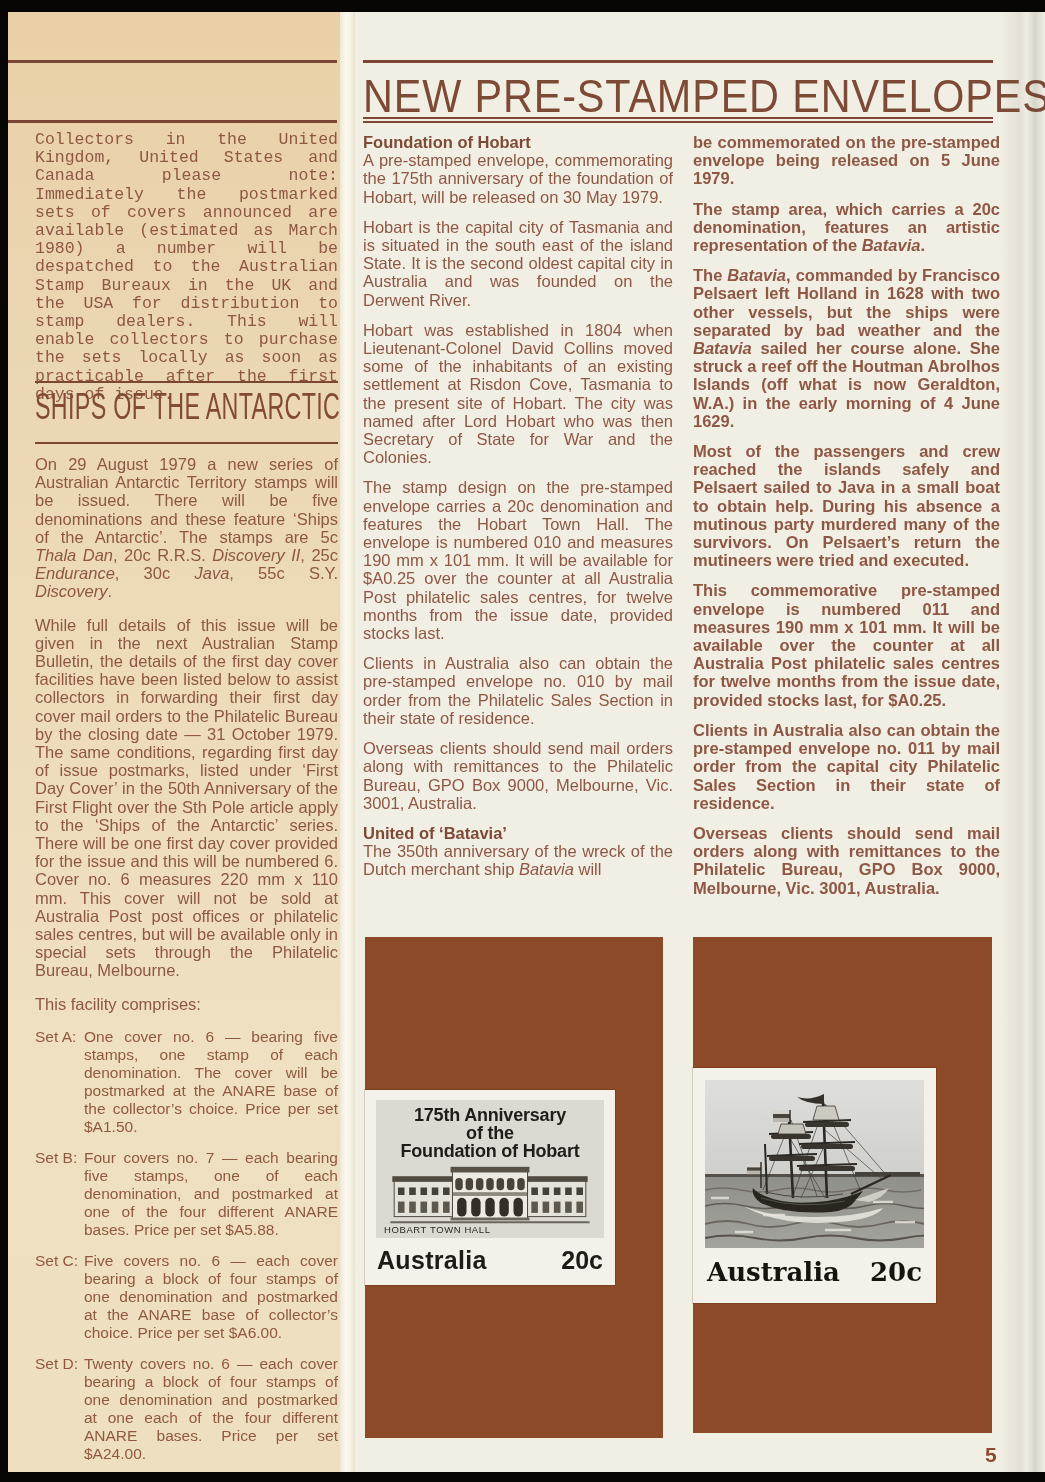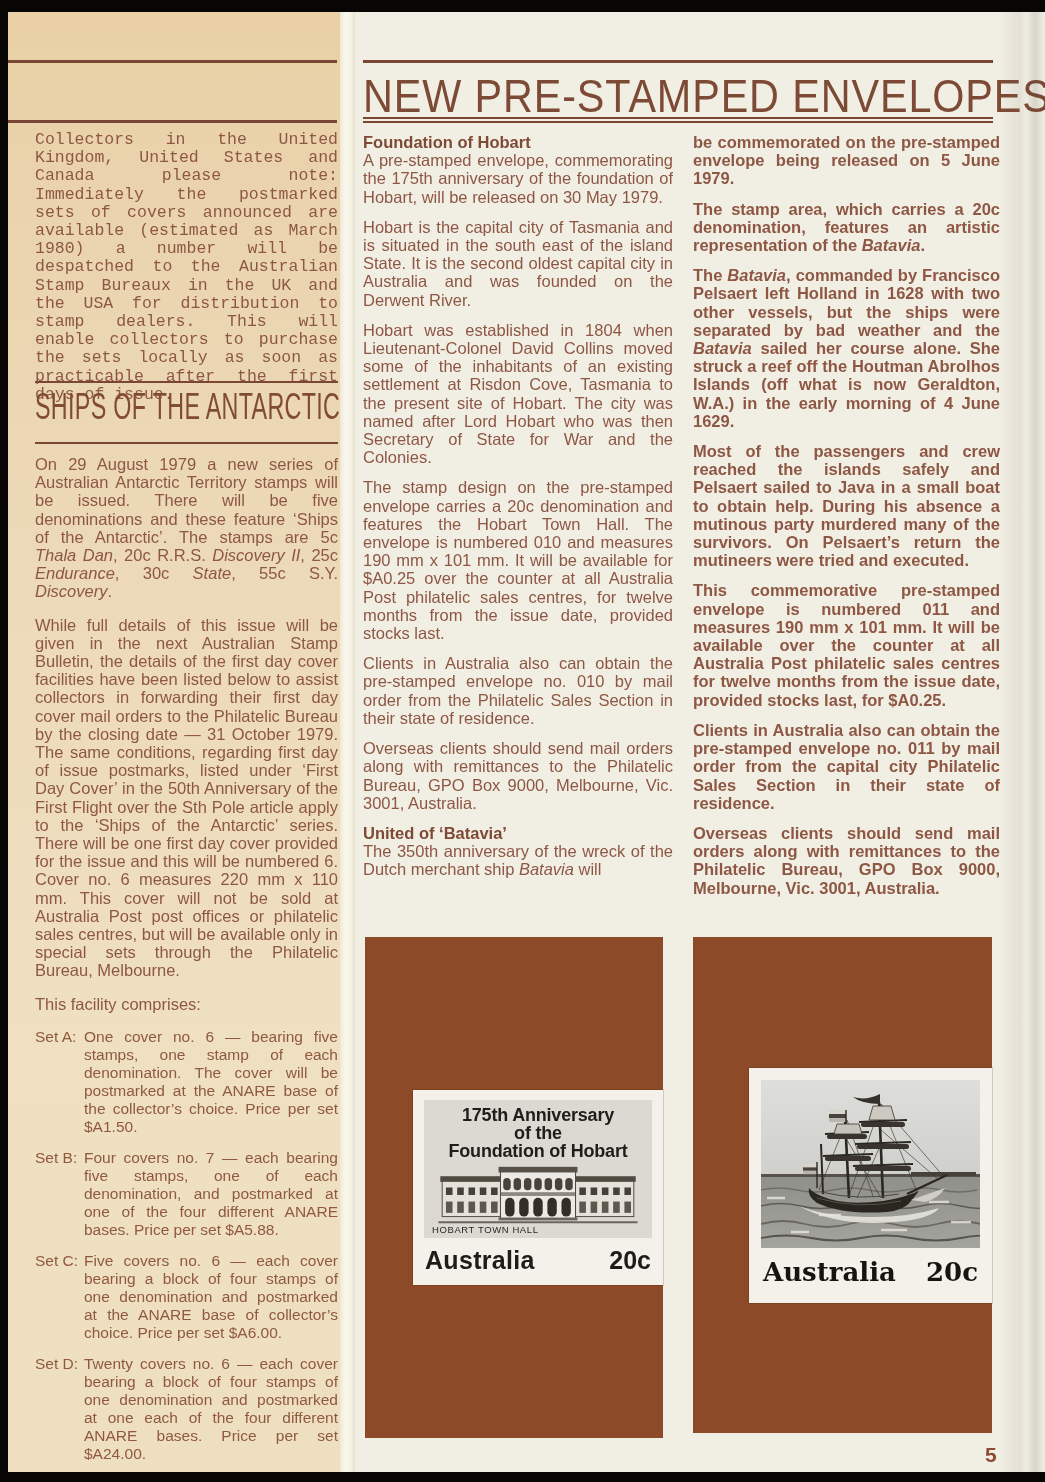--- a/index.html
+++ b/index.html
@@ -47,21 +47,21 @@
   .col{position:absolute;top:121px;font-size:16.5px;line-height:18.2px;color:#8e5744;
         text-align:justify;max-height:800px;overflow:hidden;}
   #col1{left:355px;width:310px;}
   #col2{left:685px;width:307px;font-weight:bold;}
   .col p{margin:0 0 12px;}
   .col h3{margin:0;font-size:16.5px;line-height:18.2px;font-weight:700;
         color:#7e4a36;text-align:left;}
   .col i{font-style:italic;}
 
   
-  .panel{position:absolute;background:#8c4a28;display:flex;align-items:center;justify-content:flex-end;}
+  .panel{position:absolute;background:#8c4a28;display:flex;align-items:center;justify-content:flex-start;}
   #panel-hobart{left:357px;top:925px;width:298px;height:501px;}
   #panel-batavia{left:685px;top:925px;width:299px;height:496px;}
 
   .stamp{background:#f3f1e9;box-shadow:0 0 0 1px rgba(60,30,10,.18);}
   
   .stamp-h{width:250px;height:195px;display:flex;flex-direction:column;}
   .illo{margin:10px 11px 0;height:138px;background:#dbd9d2;position:relative;
         text-align:center;overflow:hidden;}
   .illo .title{padding-top:6px;font-weight:700;font-size:18px;line-height:18px;
         color:#1f1d1a;letter-spacing:-.2px;}
@@ -93,21 +93,21 @@
 
     <div class="notice">Collectors in the United Kingdom, United States and Canada please note: Immediately the postmarked sets of covers announced are available (estimated as March 1980) a number will be despatched to the Australian Stamp Bureaux in the UK and the USA for distribution to stamp dealers. This will enable collectors to purchase the sets locally as soon as practicable after the first days of issue.</div>
 
     <div class="lrule inner" style="top:369px"></div>
     <div class="antarctic">
       <span>SHIPS OF THE ANTARCTIC</span>
     </div>
     <div class="lrule inner" style="top:430px"></div>
 
     <div class="left-flow">
-      <p>On 29 August 1979 a new series of Australian Antarctic Territory stamps will be issued. There will be five denominations and these feature ‘Ships of the Antarctic’. The stamps are 5c <i>Thala Dan</i>, 20c R.R.S. <i>Discovery II</i>, 25c <i>Endurance</i>, 30c <i>State</i>, 55c S.Y. <i>Discovery</i>.</p>
+      <p>On 29 August 1979 a new series of Australian Antarctic Territory stamps will be issued. There will be five denominations and these feature ‘Ships of the Antarctic’. The stamps are 5c <i>Thala Dan</i>, 20c R.R.S. <i>Discovery II</i>, 25c <i>Endurance</i>, 30c <i>Java</i>, 55c S.Y. <i>Discovery</i>.</p>
       <p>While full details of this issue will be given in the next Australian Stamp Bulletin, the details of the first day cover facilities have been listed below to assist collectors in forwarding their first day cover mail orders to the Philatelic Bureau by the closing date — 31 October 1979. The same conditions, regarding first day of issue postmarks, listed under ‘First Day Cover’ in the 50th Anniversary of the First Flight over the Sth Pole article apply to the ‘Ships of the Antarctic’ series. There will be one first day cover provided for the issue and this will be numbered 6. Cover no. 6 measures 220 mm x 110 mm. This cover will not be sold at Australia Post post offices or philatelic sales centres, but will be available only in special sets through the Philatelic Bureau, Melbourne.</p>
       <p class="facility">This facility comprises:</p>
 
       <div class="setrow">
         <span class="lbl">Set A:</span>
         <span>One cover no. 6 — bearing five stamps, one stamp of each denomination. The cover will be postmarked at the ANARE base of the collector’s choice. Price per set $A1.50.</span>
       </div>
       <div class="setrow">
         <span class="lbl">Set B:</span>
         <span>Four covers no. 7 — each bearing five stamps, one of each denomination, and postmarked at one of the four different ANARE bases. Price per set $A5.88.</span>

